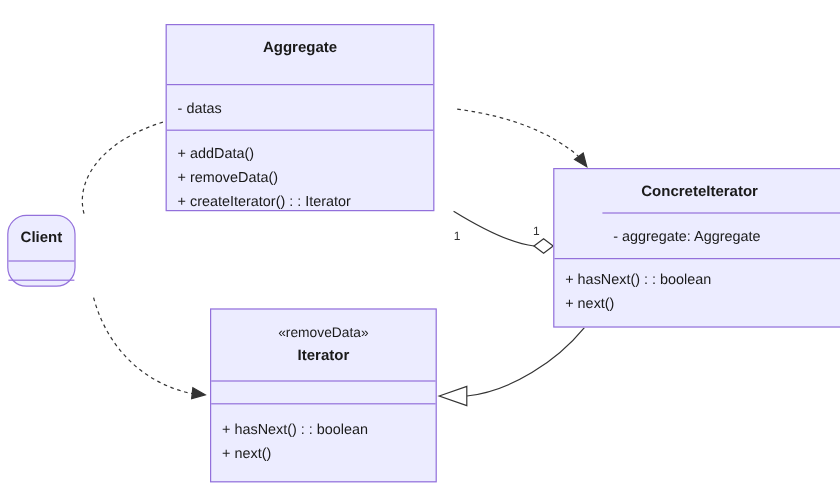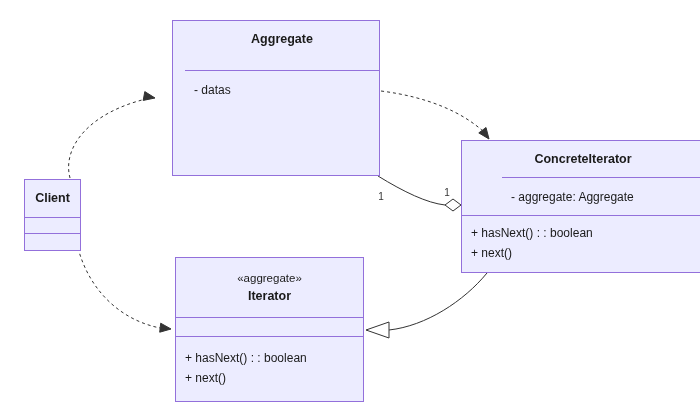--- a/index.html
+++ b/index.html
@@ -107,53 +107,58 @@
       <text class="mult-label" x="381" y="200" text-anchor="middle">1</text>
       <text class="mult-label" x="447" y="196" text-anchor="middle">1</text>
     </g>
 
     <g>
       <path class="edge-path" d="M 487,273 C 464,301 426,326 389,330"></path>
       <polygon class="arrow-hollow" points="366,330 389,322 389,338"></polygon>
     </g>
   </svg>
 
-  <div class="uml-class" style="left:24px; top:179px; width:57px; height:72px;">
+  <div class="uml-class" style="left:6px; top:179px; width:57px; height:60px;border-radius:16px;">
     <div class="uml-title" style="height:37px;">
       <span>Client</span>
     </div>
     <div class="uml-compartment" style="height:16px;"></div>
     <div class="uml-compartment" style="height:13px;"></div>
   </div>
 
-  <div class="uml-class" style="left:172px; top:20px; width:208px; height:156px;padding-left:12px;">
+  <div class="uml-class" style="left:138px; top:20px; width:224px; height:156px;">
     <div class="uml-title" style="height:36px;">
       <span>Aggregate</span>
     </div>
     <div class="uml-compartment" style="height:38px; padding-top:9px;margin-top:13px;">
       <div class="uml-member">- datas</div>
+    </div>
+    <div class="uml-compartment" style="height:80px; padding-top:9px;">
+      <div class="uml-member">+ addData()</div>
+      <div class="uml-member">+ removeData()</div>
+      <div class="uml-member">+ createIterator() : : Iterator</div>
     </div>
   </div>
 
   <div class="uml-class" style="left:461px; top:140px; width:244px; height:133px;">
     <div class="uml-title" style="height:36px;">
       <span>ConcreteIterator</span>
     </div>
     <div class="uml-compartment" style="height:38px; padding-top:9px;margin-left:40px;">
       <div class="uml-member">- aggregate: Aggregate</div>
     </div>
     <div class="uml-compartment" style="height:57px; padding-top:7px;">
       <div class="uml-member">+ hasNext() : : boolean</div>
       <div class="uml-member">+ next()</div>
     </div>
   </div>
 
   <div class="uml-class" style="left:175px; top:257px; width:189px; height:145px;">
     <div class="uml-title" style="height:59px;">
-      <span class="uml-stereotype">«aggregate»</span>
+      <span class="uml-stereotype">«removeData»</span>
       <span>Iterator</span>
     </div>
     <div class="uml-compartment" style="height:19px;"></div>
     <div class="uml-compartment" style="height:64px; padding-top:11px;">
       <div class="uml-member">+ hasNext() : : boolean</div>
       <div class="uml-member">+ next()</div>
     </div>
   </div>
 
 </div>

